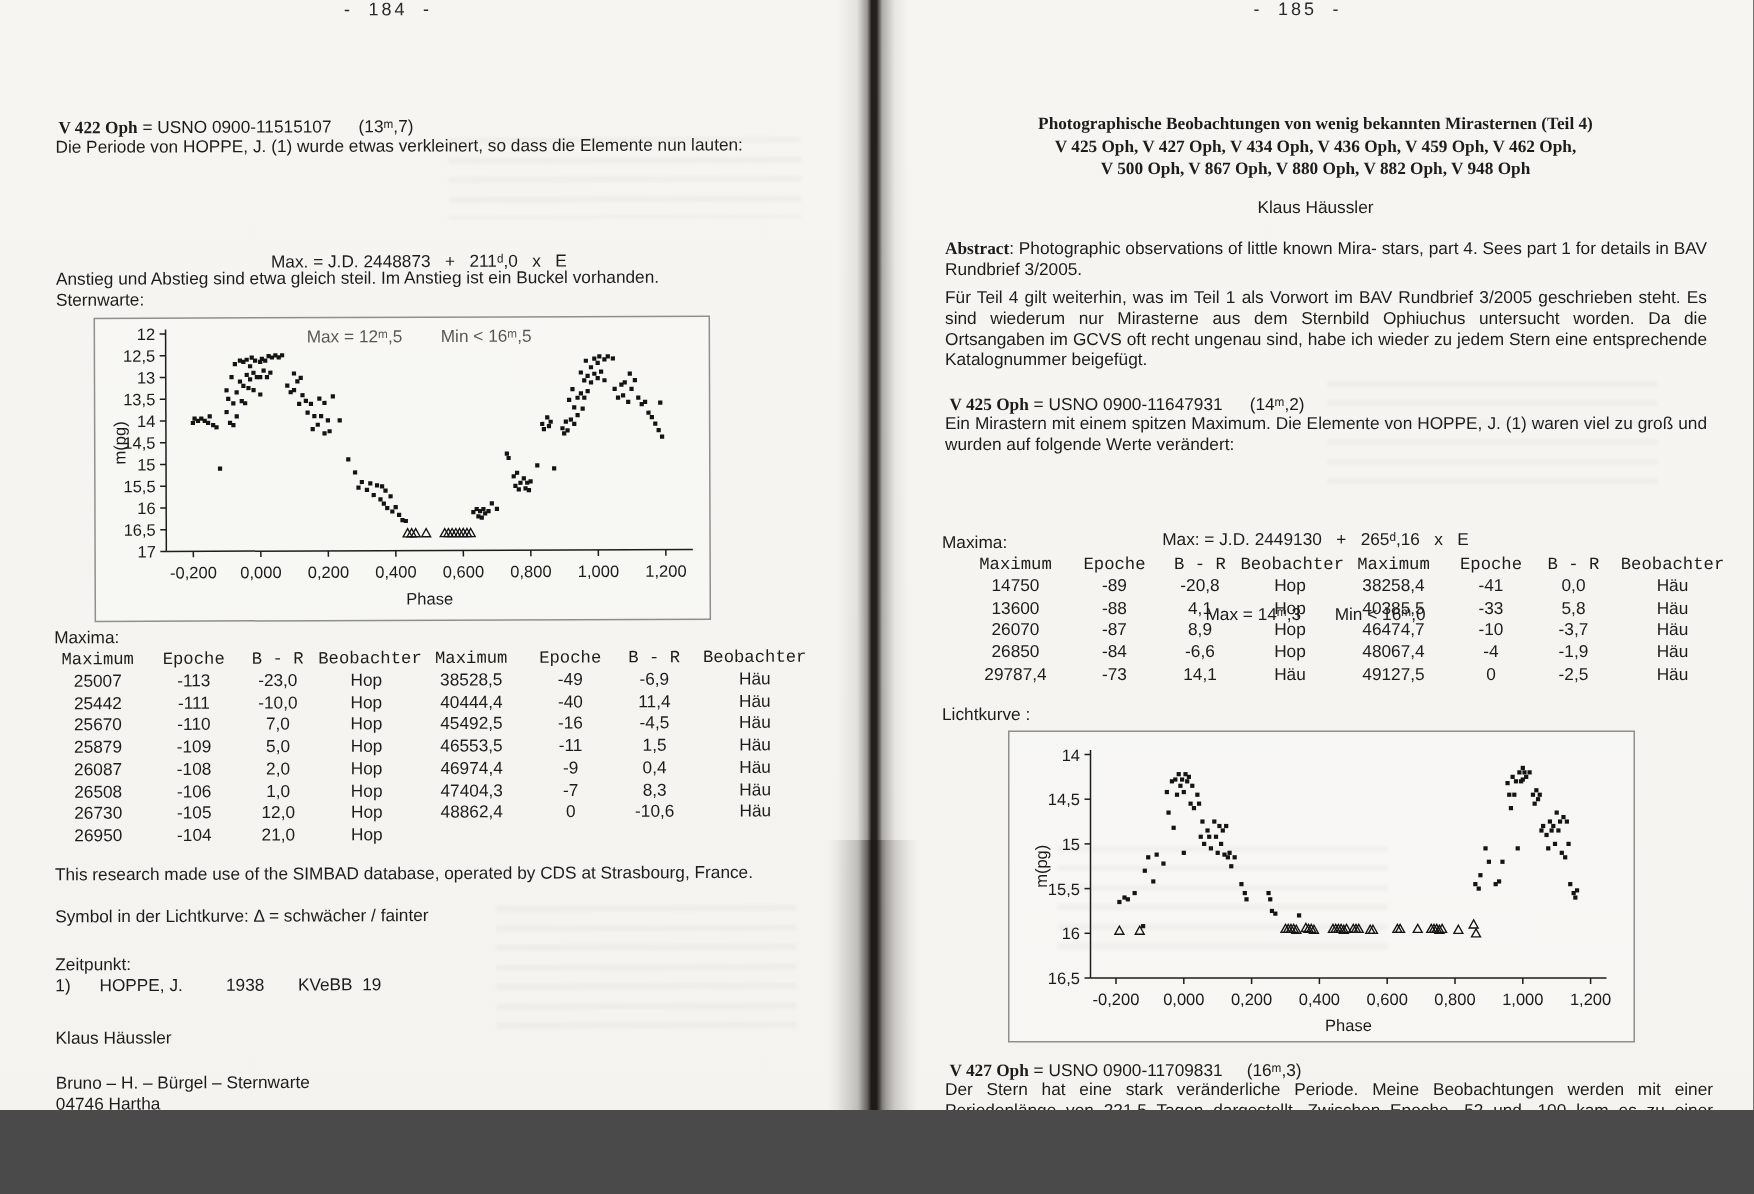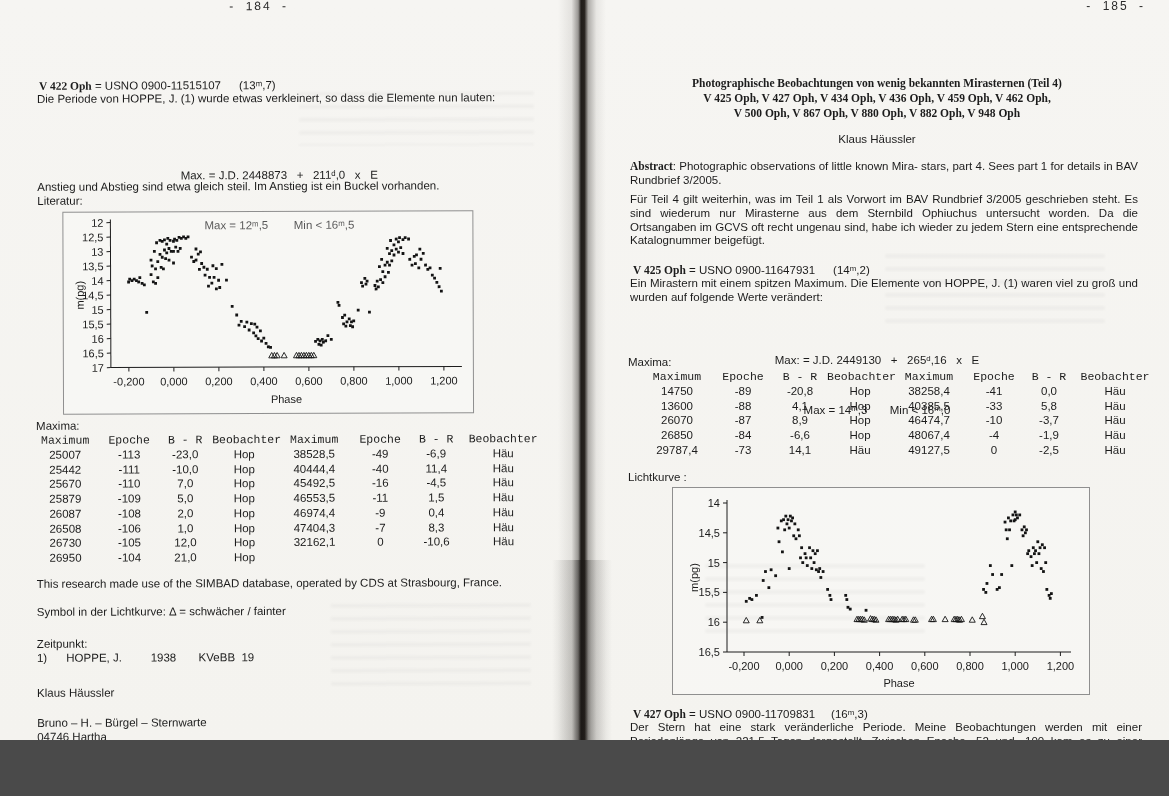--- a/index.html
+++ b/index.html
@@ -42,21 +42,21 @@
     </div>
 
     <div class="abs" style="left:38px;top:92px;width:514px">Die Periode von HOPPE, J. (1) wurde etwas verkleinert, so dass die Elemente nun lauten:</div>
 
     <div class="abs pre center" style="left:0;top:134px;width:560px;line-height:16.5px">
       <div>Max. = J.D. 2448873   +   211ᵈ,0   x   E</div>
       <div>Max = 12ᵐ,5        Min &lt; 16ᵐ,5</div>
     </div>
 
     <div class="abs" style="left:38px;top:180px;width:524px">Anstieg und Abstieg sind etwa gleich steil. Im Anstieg ist ein Buckel vorhanden.</div>
-    <div class="abs" style="left:38px;top:194px">Literatur:</div>
+    <div class="abs" style="left:38px;top:194px">Sternwarte:</div>
 
     <div class="chartbox" id="chart1" style="left:63px;top:211px;width:409px;height:201px"><svg width="407" height="199" viewBox="0 0 407 199">
           <line x1="47" y1="7" x2="47" y2="155" stroke="#1d1d1d" stroke-width="1"></line>
           <line x1="47" y1="155" x2="398" y2="155" stroke="#1d1d1d" stroke-width="1"></line>
           <line x1="43" y1="10" x2="47" y2="10" stroke="#1d1d1d" stroke-width="1"></line>
           <text x="40" y="14" text-anchor="end">12</text>
           <line x1="43" y1="24.5" x2="47" y2="24.5" stroke="#1d1d1d" stroke-width="1"></line>
           <text x="40" y="28.5" text-anchor="end">12,5</text>
           <line x1="43" y1="39" x2="47" y2="39" stroke="#1d1d1d" stroke-width="1"></line>
           <text x="40" y="43" text-anchor="end">13</text>
@@ -332,21 +332,21 @@
         <div class="td">1,0</div>
         <div class="td">Hop</div>
         <div class="td">47404,3</div>
         <div class="td">-7</div>
         <div class="td">8,3</div>
         <div class="td">Häu</div>
         <div class="td">26730</div>
         <div class="td">-105</div>
         <div class="td">12,0</div>
         <div class="td">Hop</div>
-        <div class="td">32162,1</div>
+        <div class="td">48862,4</div>
         <div class="td">0</div>
         <div class="td">-10,6</div>
         <div class="td">Häu</div>
         <div class="td">26950</div>
         <div class="td">-104</div>
         <div class="td">21,0</div>
         <div class="td">Hop</div>
         <div class="td"></div>
         <div class="td"></div>
         <div class="td"></div>
@@ -366,21 +366,21 @@
       <div>04746 Hartha</div>
     </div>
 
     <div class="abs" style="left:36px;top:760px">eMail: sternwartehartha@lycos.de</div>
 
     <div class="ghost" style="left:300px;top:88px;width:235px;height:58px"></div>
     <div class="ghost" style="left:330px;top:600px;width:200px;height:90px"></div>
   </div>
 
   <div class="page page-right">
-    <div class="abs pagenum" style="left:0;top:37;width:560px;text-align:right">- 185 -</div>
+    <div class="abs pagenum" style="left:0;top:37;width:560px;text-align:center">- 185 -</div>
 
     <div class="abs bold center" style="left:20px;top:76px;width:544px;line-height:15.2px">
       <div>Photographische Beobachtungen von wenig bekannten Mirasternen (Teil 4)</div>
       <div>V 425 Oph, V 427 Oph, V 434 Oph, V 436 Oph, V 459 Oph, V 462 Oph,</div>
       <div>V 500 Oph, V 867 Oph, V 880 Oph, V 882 Oph, V 948 Oph</div>
     </div>
 
     <div class="abs center" style="left:20px;top:133px;width:544px">Klaus Häussler</div>
 
     <div class="abs just" style="left:45px;top:160px;width:508px">

